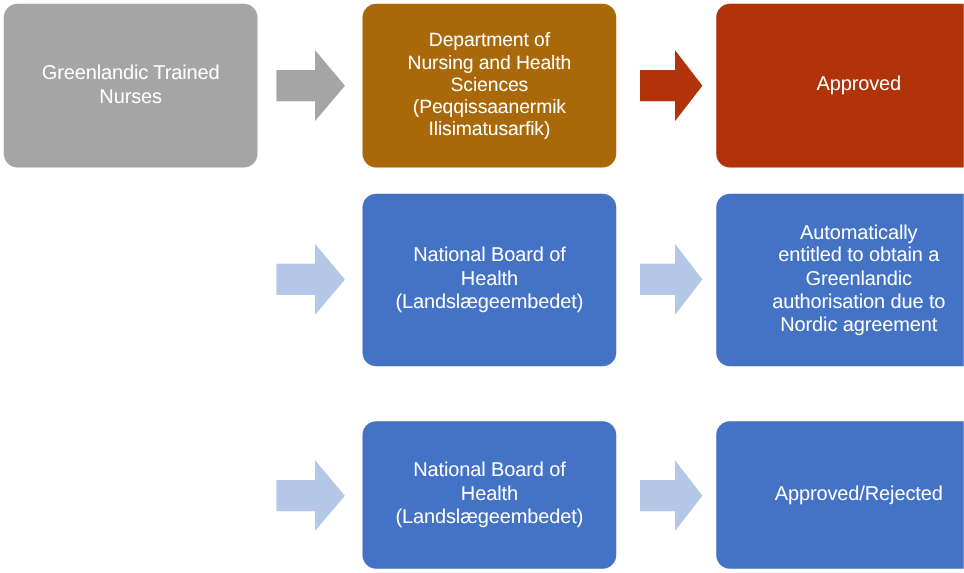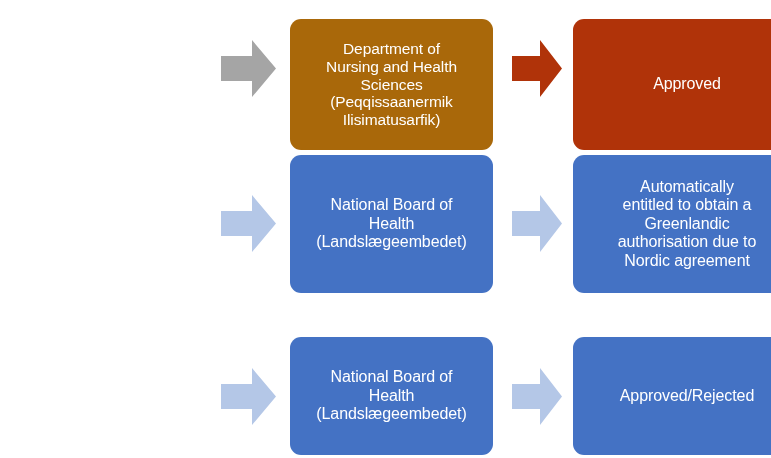--- a/index.html
+++ b/index.html
@@ -45,21 +45,21 @@
   .node.red    { background: #b03309; }
   .node.blue   { background: #4472c4; }
 
   
   .arrow {
     position: absolute;
   }
   .arrow svg { display: block; }
 
   
-  .r1 { top: 19px;   height: 131px; justify-content: center; }
+  .r1 { top: 3px;   height: 131px; justify-content: center; }
   .r2 { top: 155px; height: 138px; }
   .r3 { top: 337px; height: 118px; }
 
   .c1 { left: 3px;   width: 203px; }
   .c2 { left: 290px; width: 203px; }
   .c3 { left: 573px; width: 228px; }
 
   .a1 { left: 221px; }
   .a2 { left: 512px; }
 
@@ -68,20 +68,24 @@
   .ar3 { top: 368px; }
 
   .fs-15 { font-size: 15.5px; }
   .fs-16 { font-size: 16px; }
 </style>
 </head>
 <body>
 
 <div id="flow-canvas">
 
+  <div class="node gray r1 c1 fs-16">
+    <span class="node-text">Greenlandic Trained
+Nurses</span>
+  </div>
 
   <div class="arrow a1 ar1">
     <svg width="55" height="57" viewBox="0 0 55 57" aria-hidden="true">
       <polygon points="0,16 31,16 31,0 55,28.5 31,57 31,41 0,41" fill="#a5a5a5"></polygon>
     </svg>
   </div>
 
   <div class="node brown r1 c2 fs-15">
     <span class="node-text">Department of
 Nursing and Health

